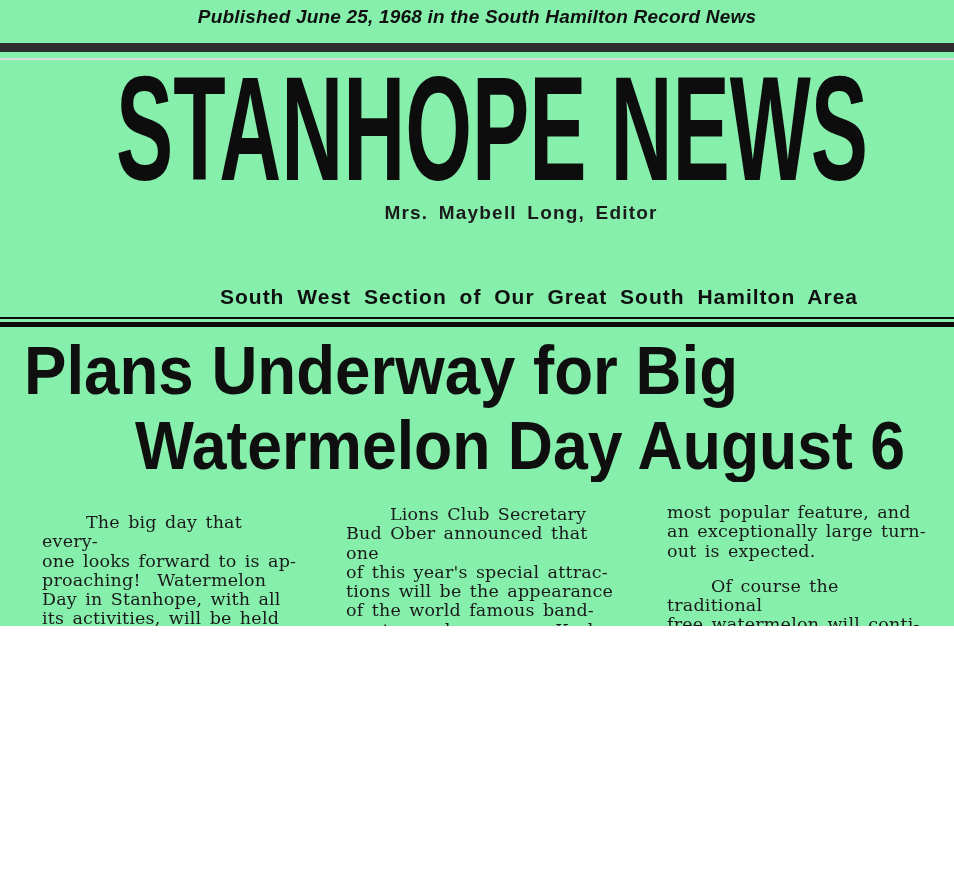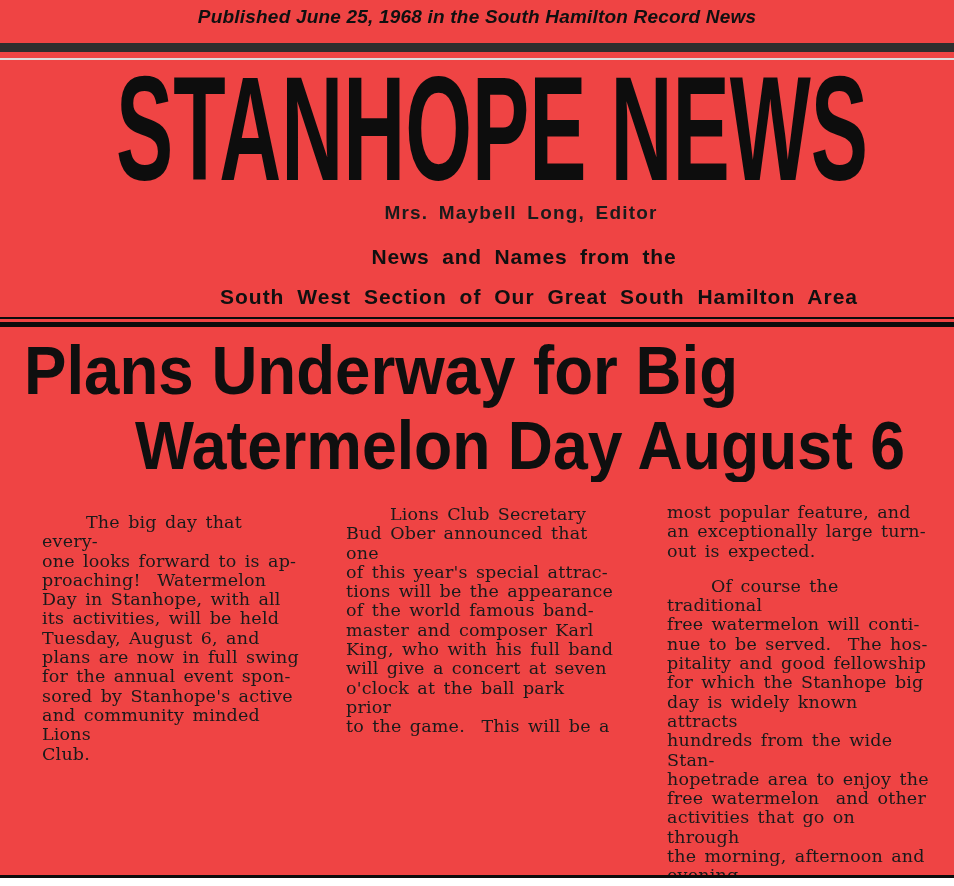--- a/index.html
+++ b/index.html
@@ -1,20 +1,20 @@
 <!DOCTYPE html>
 <html><head>
 <meta charset="utf-8">
 <style>
   html, body { margin: 0; padding: 0; background: #ffffff; }
   .page {
     position: relative;
     width: 954px;
-    height: 878px;
-    background: #ef4444;
+    height: 626px;
+    background: #86efac;
     overflow: hidden;
     font-family: "Liberation Sans", sans-serif;
     color: #141414;
   }
 
   
   .published {
     position: absolute;
     top: 6px; left: 0; width: 100%;
     text-align: center;
@@ -90,23 +90,20 @@
   <svg class="display-svg" width="954" height="482">
     <text class="masthead-text" x="492" y="180" text-anchor="middle" textLength="752" lengthAdjust="spacingAndGlyphs">STANHOPE NEWS</text>
     <text class="headline-text" x="24" y="394" textLength="714" lengthAdjust="spacingAndGlyphs">Plans Underway for Big</text>
     <text class="headline-text" x="135" y="469" textLength="770" lengthAdjust="spacingAndGlyphs">Watermelon Day August 6</text>
   </svg>
 
   <div class="center-line editor-line">
     <span class="shift">Mrs. Maybell Long, Editor</span>
   </div>
 
-  <div class="center-line tagline-1">
-    <span class="shift">News and Names from the</span>
-  </div>
 
   <div class="center-line tagline-2">
     <span class="shift">South West Section of Our Great South Hamilton Area</span>
   </div>
 
   <div class="double-rule-thin"></div>
   <div class="double-rule-thick"></div>
 
   <div class="col col-1">
     <p class="para indent">The big day that every-

